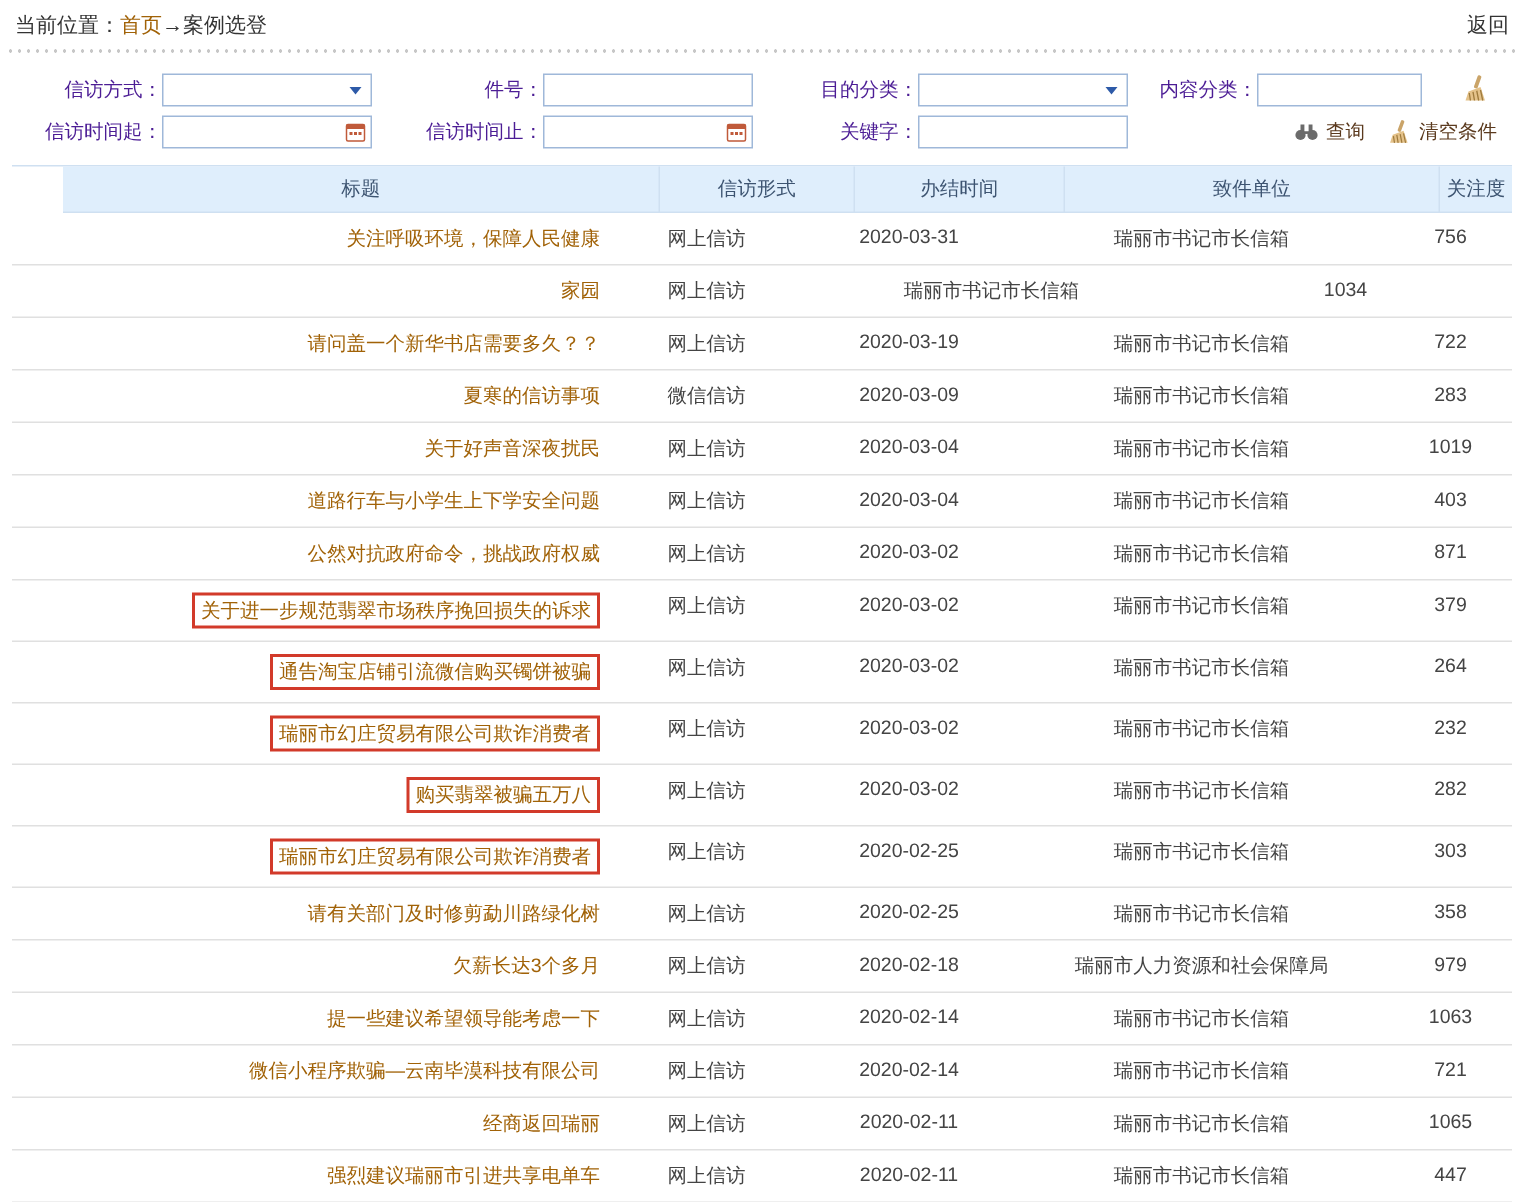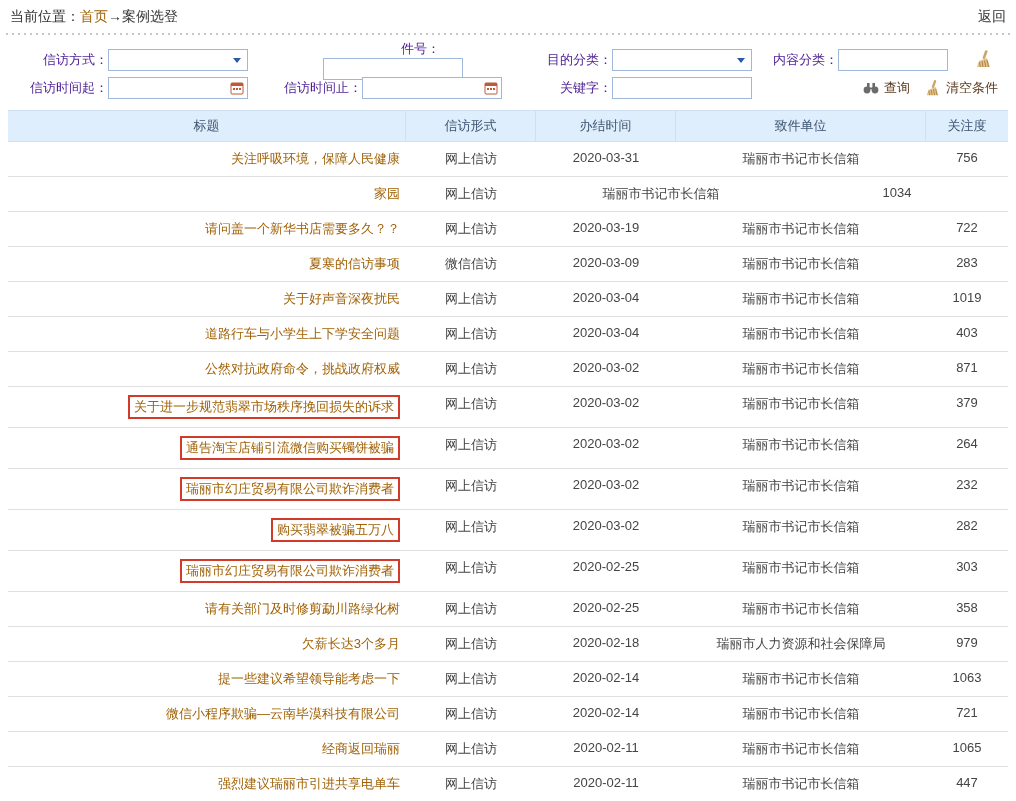--- a/index.html
+++ b/index.html
@@ -114,20 +114,21 @@
     border-top: 1px solid #cfe0f1;
   }
   .tbl .hd, .tbl .row {
     display: flex;
     align-items: stretch;
   }
   .tbl .hd {
     background: #dfeefc;
     color: #3d5471;
     font-weight: 400;
+    margin-left: 34px;
   }
   .tbl .hd .cell {
     border-right: 1px solid #cfe0f1;
     border-bottom: 1px solid #cfe0f1;
     text-align: center;
     padding: 6px 4px;
     font-size: 13px;
   }
   .tbl .hd .cell:last-child { border-right: none; }
 
@@ -174,21 +175,21 @@
     <div class="fgrp" style="width:260px;">
       <span class="lbl" style="width:100px;">信访方式：</span>
       <div class="combo">
         <span class="arrow">
           <svg width="12" height="12" viewBox="0 0 12 12">
               <polygon points="2,4 10,4 6,9" fill="#2d5aa8"></polygon>
             </svg>
         </span>
       </div>
     </div>
-    <div class="fgrp" style="width:250px;flex-direction:column;">
+    <div class="fgrp" style="width:250px;">
       <span class="lbl" style="width:94px;">件号：</span>
       <input class="txt" style="width: 140px;">
     </div>
     <div class="fgrp" style="width:250px;">
       <span class="lbl" style="width:94px;">目的分类：</span>
       <div class="combo">
         <span class="arrow">
           <svg width="12" height="12" viewBox="0 0 12 12">
               <polygon points="2,4 10,4 6,9" fill="#2d5aa8"></polygon>
             </svg>

